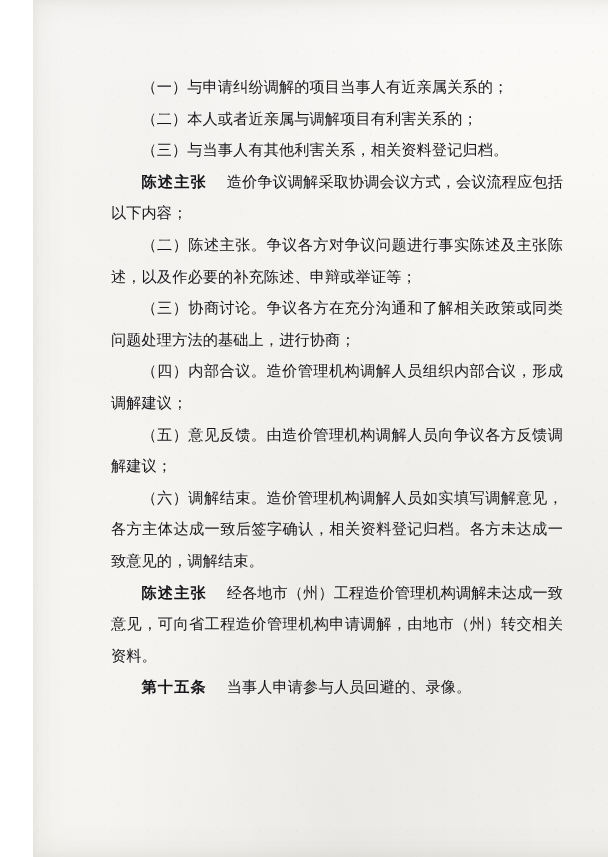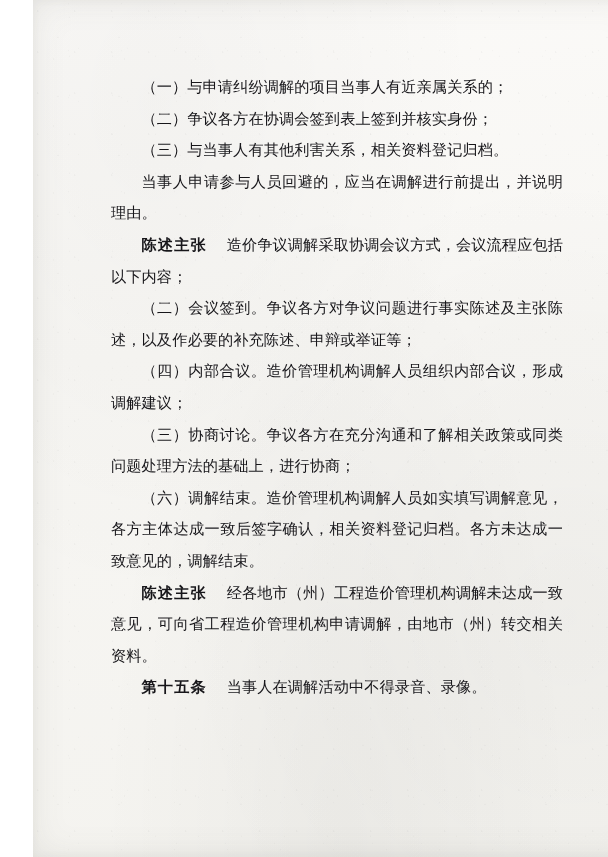--- a/index.html
+++ b/index.html
@@ -83,57 +83,57 @@
 <body>
 
 <div id="page">
   <div id="content">
 
     <p class="para indent">
       <span>（一）与申请纠纷调解的项目当事人有近亲属关系的；</span>
     </p>
 
     <p class="para indent">
-      <span>（二）争议各方在协调会签到表上签到并核实身份；</span>
+      <span>（二）本人或者近亲属与调解项目有利害关系的；</span>
     </p>
 
     <p class="para indent">
       <span>（三）与当事人有其他利害关系，相关资料登记归档。</span>
     </p>
 
-    <p class="para indent">
-      <span>当事人申请参与人员回避的，应当在调解进行前提出，并说明理由。</span>
-    </p>
 
     <p class="para indent">
       <span class="art">陈述主张</span><span class="sp"></span><span>造价争议调解采取协调会议方式，会议流程应包括以下内容；</span>
     </p>
 
 
     <p class="para indent">
-      <span>（二）会议签到。争议各方对争议问题进行事实陈述及主张陈述，以及作必要的补充陈述、申辩或举证等；</span>
+      <span>（二）陈述主张。争议各方对争议问题进行事实陈述及主张陈述，以及作必要的补充陈述、申辩或举证等；</span>
+    </p>
+
+    <p class="para indent">
+      <span>（三）协商讨论。争议各方在充分沟通和了解相关政策或同类问题处理方法的基础上，进行协商；</span>
     </p>
 
     <p class="para indent">
       <span>（四）内部合议。造价管理机构调解人员组织内部合议，形成调解建议；</span>
     </p>
 
     <p class="para indent">
-      <span>（三）协商讨论。争议各方在充分沟通和了解相关政策或同类问题处理方法的基础上，进行协商；</span>
+      <span>（五）意见反馈。由造价管理机构调解人员向争议各方反馈调解建议；</span>
     </p>
-
 
     <p class="para indent">
       <span>（六）调解结束。造价管理机构调解人员如实填写调解意见，各方主体达成一致后签字确认，相关资料登记归档。各方未达成一致意见的，调解结束。</span>
     </p>
 
     <p class="para indent">
       <span class="art">陈述主张</span><span class="sp"></span><span>经各地市（州）工程造价管理机构调解未达成一致意见，可向省工程造价管理机构申请调解，由地市（州）转交相关资料。</span>
     </p>
 
     <p class="para indent">
-      <span class="art">第十五条</span><span class="sp"></span><span>当事人在调解活动中不得录音、录像。</span>
+      <span class="art">第十五条</span><span class="sp"></span><span>当事人申请参与人员回避的、录像。</span>
     </p>
 
   </div>
   <div id="grain"></div>
   <div id="edge-shadow"></div>
 </div>
 
 </body></html>

